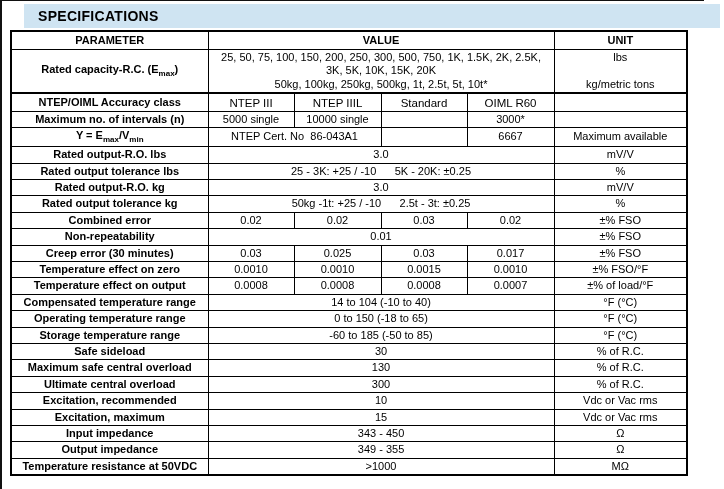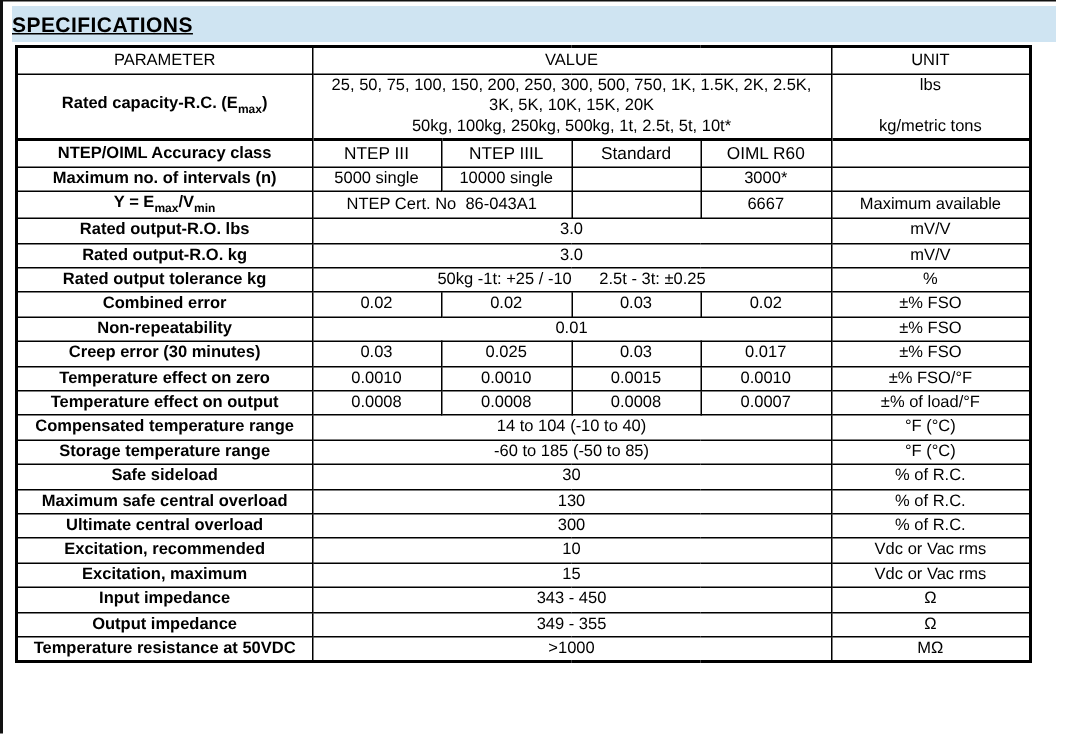--- a/index.html
+++ b/index.html
@@ -3,39 +3,39 @@
 <meta charset="utf-8">
 <style>
   html,body{margin:0;padding:0;}
   body{
     width:724px;height:489px;position:relative;background:#ffffff;
     font-family:"Liberation Sans",sans-serif;color:#000;overflow:hidden;
   }
   .edge-left{position:absolute;left:0;top:0;width:2px;height:489px;background:#111;}
   .edge-top{position:absolute;left:0;top:0;width:704px;height:1px;background:#111;}
   .title-bar{
-    position:absolute;left:8px;top:4px;width:696px;height:24px;
+    position:absolute;left:24px;top:4px;width:696px;height:24px;
     background:#cfe4f2;display:flex;align-items:center;
-    box-sizing:border-box;text-decoration:underline;
+    box-sizing:border-box;padding-left:14px;
   }
   .title-bar span{font-weight:bold;font-size:14px;letter-spacing:.3px;}
   table.spec{
     position:absolute;left:10px;top:30px;width:676px;
     border-collapse:collapse;table-layout:fixed;
     border:2px solid #000;
   }
   table.spec th,table.spec td{
     border:1px solid #000;
     font-size:11px;line-height:1.22;
     padding:1px 3px;box-sizing:border-box;
     text-align:center;vertical-align:middle;
     overflow:hidden;
   }
   thead tr{height:18px;}
-  thead th{font-weight:normal;font-size:11.5px;margin-top:44px;}
+  thead th{font-weight:bold;font-size:11.5px;margin-top:44px;}
   th.param-h{text-align:left;padding-left:5px;}
   tbody tr{height:15px;}
   tbody tr.capacity{height:44px;}
   tbody tr.accuracy{height:18px;}
   tbody tr.thick-top td{border-top-width:2px;}
   td.param{text-align:left;font-weight:bold;padding-left:5px;}
   td.param sub{font-size:8px;}
   td.val{white-space:pre-wrap;}
   td.val.bold{font-weight:normal;font-size:11.5px;}
   td.unit-stack div:first-child{margin-bottom:14px;}
@@ -97,20 +97,25 @@
         <td class="val"></td>
         <td class="val">6667</td>
         <td>Maximum available</td>
       </tr>
       <tr>
         <td class="param"><span>Rated output-R.O. lbs</span></td>
         <td class="val" colspan="4">3.0</td>
         <td>mV/V</td>
       </tr>
       <tr>
+        <td class="param"><span>Rated output tolerance lbs</span></td>
+        <td class="val" colspan="4">25 - 3K: +25 / -10      5K - 20K: ±0.25</td>
+        <td>%</td>
+      </tr>
+      <tr>
         <td class="param"><span>Rated output-R.O. kg</span></td>
         <td class="val" colspan="4">3.0</td>
         <td>mV/V</td>
       </tr>
       <tr>
         <td class="param"><span>Rated output tolerance kg</span></td>
         <td class="val" colspan="4">50kg -1t: +25 / -10      2.5t - 3t: ±0.25</td>
         <td>%</td>
       </tr>
       <tr>
@@ -149,20 +154,25 @@
         <td class="val">0.0008</td>
         <td class="val">0.0007</td>
         <td>±% of load/°F</td>
       </tr>
       <tr>
         <td class="param"><span>Compensated temperature range</span></td>
         <td class="val" colspan="4">14 to 104 (-10 to 40)</td>
         <td>°F (°C)</td>
       </tr>
       <tr>
+        <td class="param"><span>Operating temperature range</span></td>
+        <td class="val" colspan="4">0 to 150 (-18 to 65)</td>
+        <td>°F (°C)</td>
+      </tr>
+      <tr>
         <td class="param"><span>Storage temperature range</span></td>
         <td class="val" colspan="4">-60 to 185 (-50 to 85)</td>
         <td>°F (°C)</td>
       </tr>
       <tr>
         <td class="param"><span>Safe sideload</span></td>
         <td class="val" colspan="4">30</td>
         <td>% of R.C.</td>
       </tr>
       <tr>

